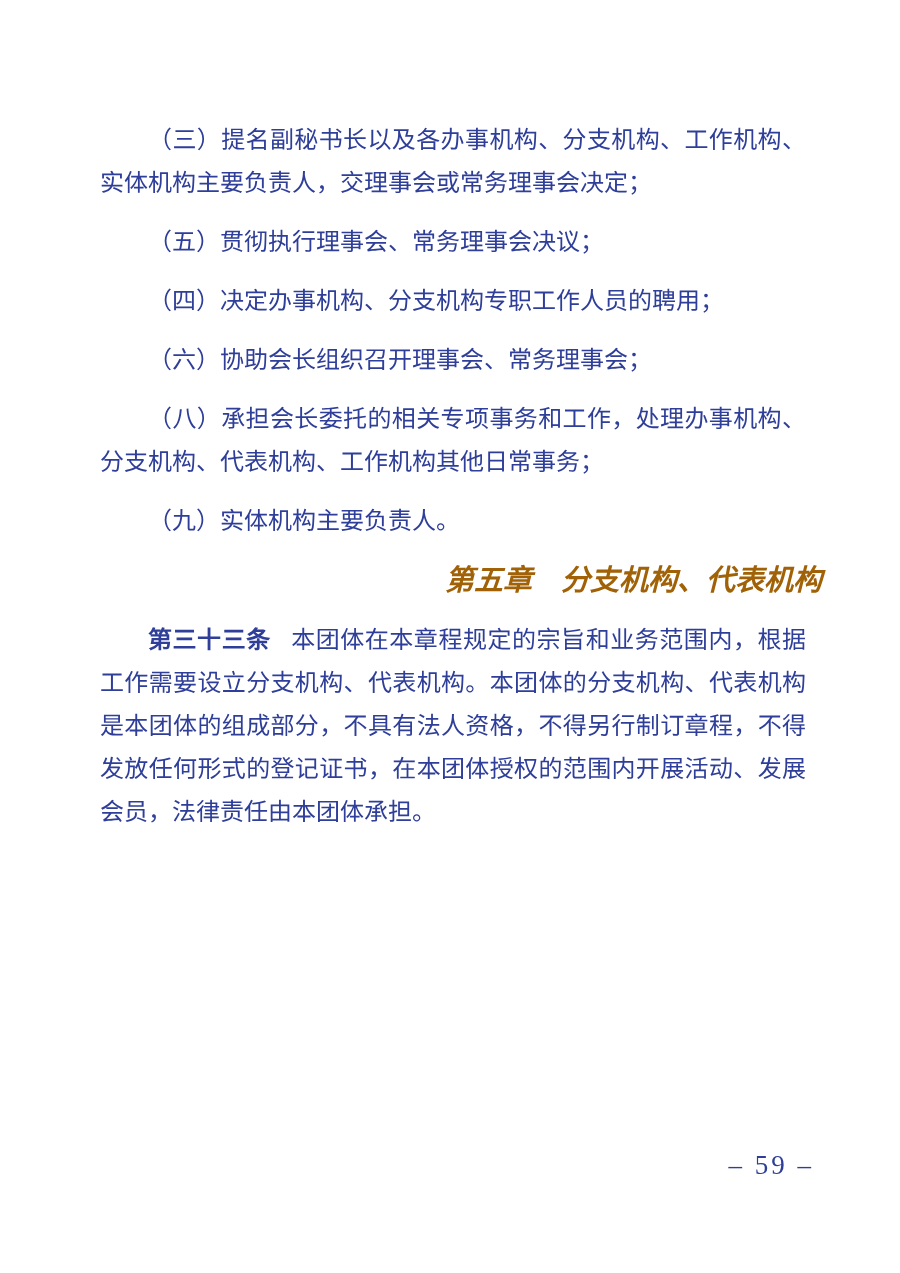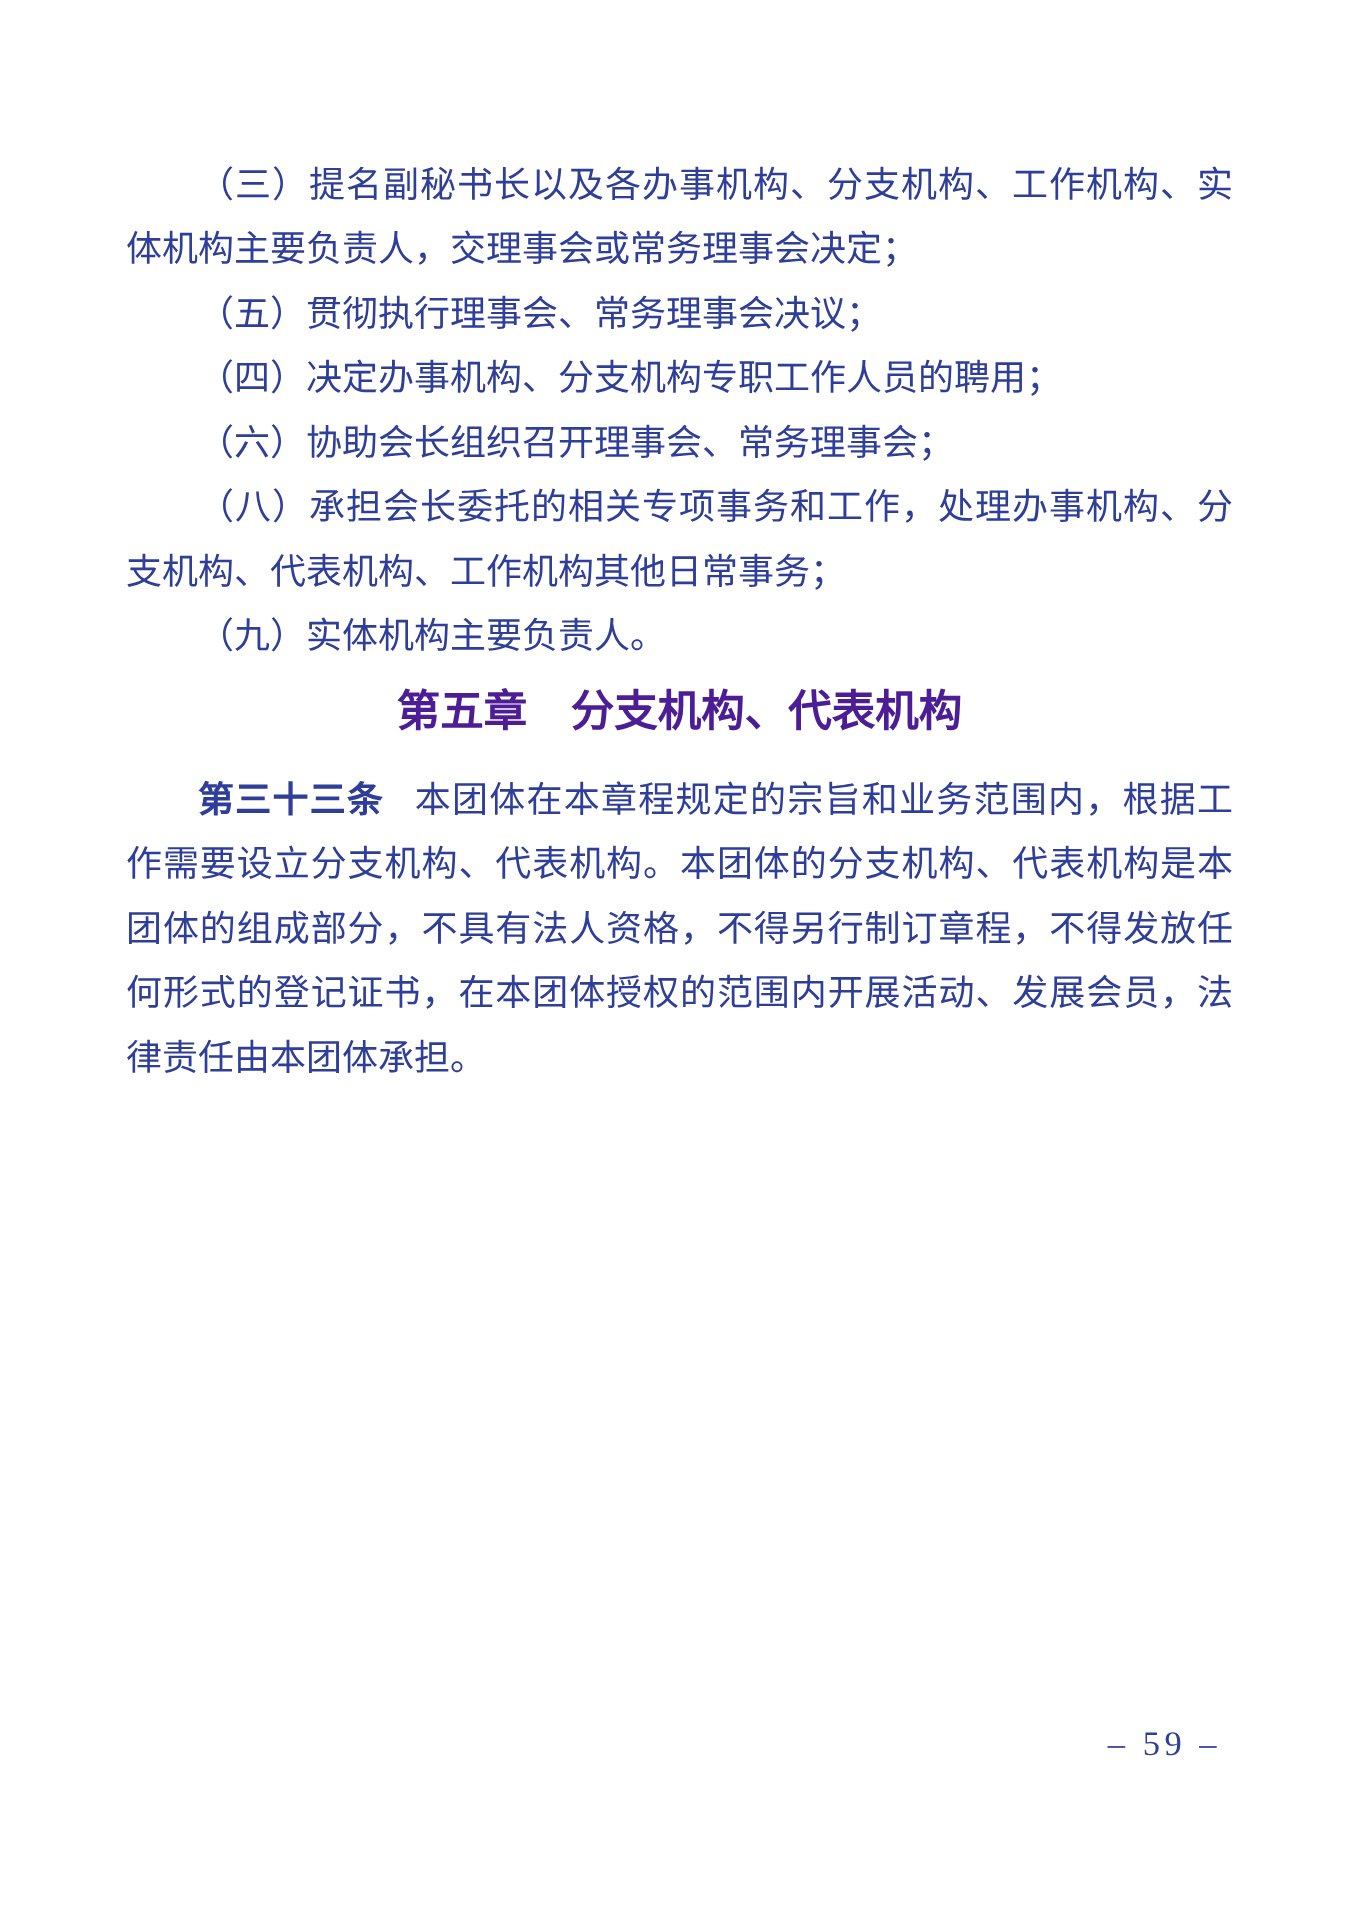--- a/index.html
+++ b/index.html
@@ -20,44 +20,45 @@
     position: absolute;
     left: 84px;
     top: 103px;
     width: 738px;
     color: #2e3e99;
     font-size: 24px;
     line-height: 43px;
     text-align: justify;
   }
   .content p {
-    margin: 0;
+    margin: 16px;
     text-indent: 2em;
   }
   .article-label {
     font-family: "Liberation Sans", sans-serif;
     font-weight: 700;
     margin-right: 0.85em;
   }
   .chapter-heading {
     font-family: "Liberation Sans", sans-serif;
     font-weight: 700;
     font-size: 29px;
-    text-align: center;
+    text-align: right;
     text-indent: 0 !important;
     margin: 7px 0 15px 0 !important;
     line-height: 43px;
-    color: #4c1d95;
+    color: #a16207;
+    font-style: italic;
   }
   .page-number {
     position: absolute;
     top: 1150px;
     right: 86px;
     color: #2e3e99;
-    font-size: 23px;
+    font-size: 27px;
     letter-spacing: 3px;
     font-family: "Liberation Serif", serif;
   }
 </style>
 </head>
 <body>
 
 <div class="page">
   <div class="content">
 

